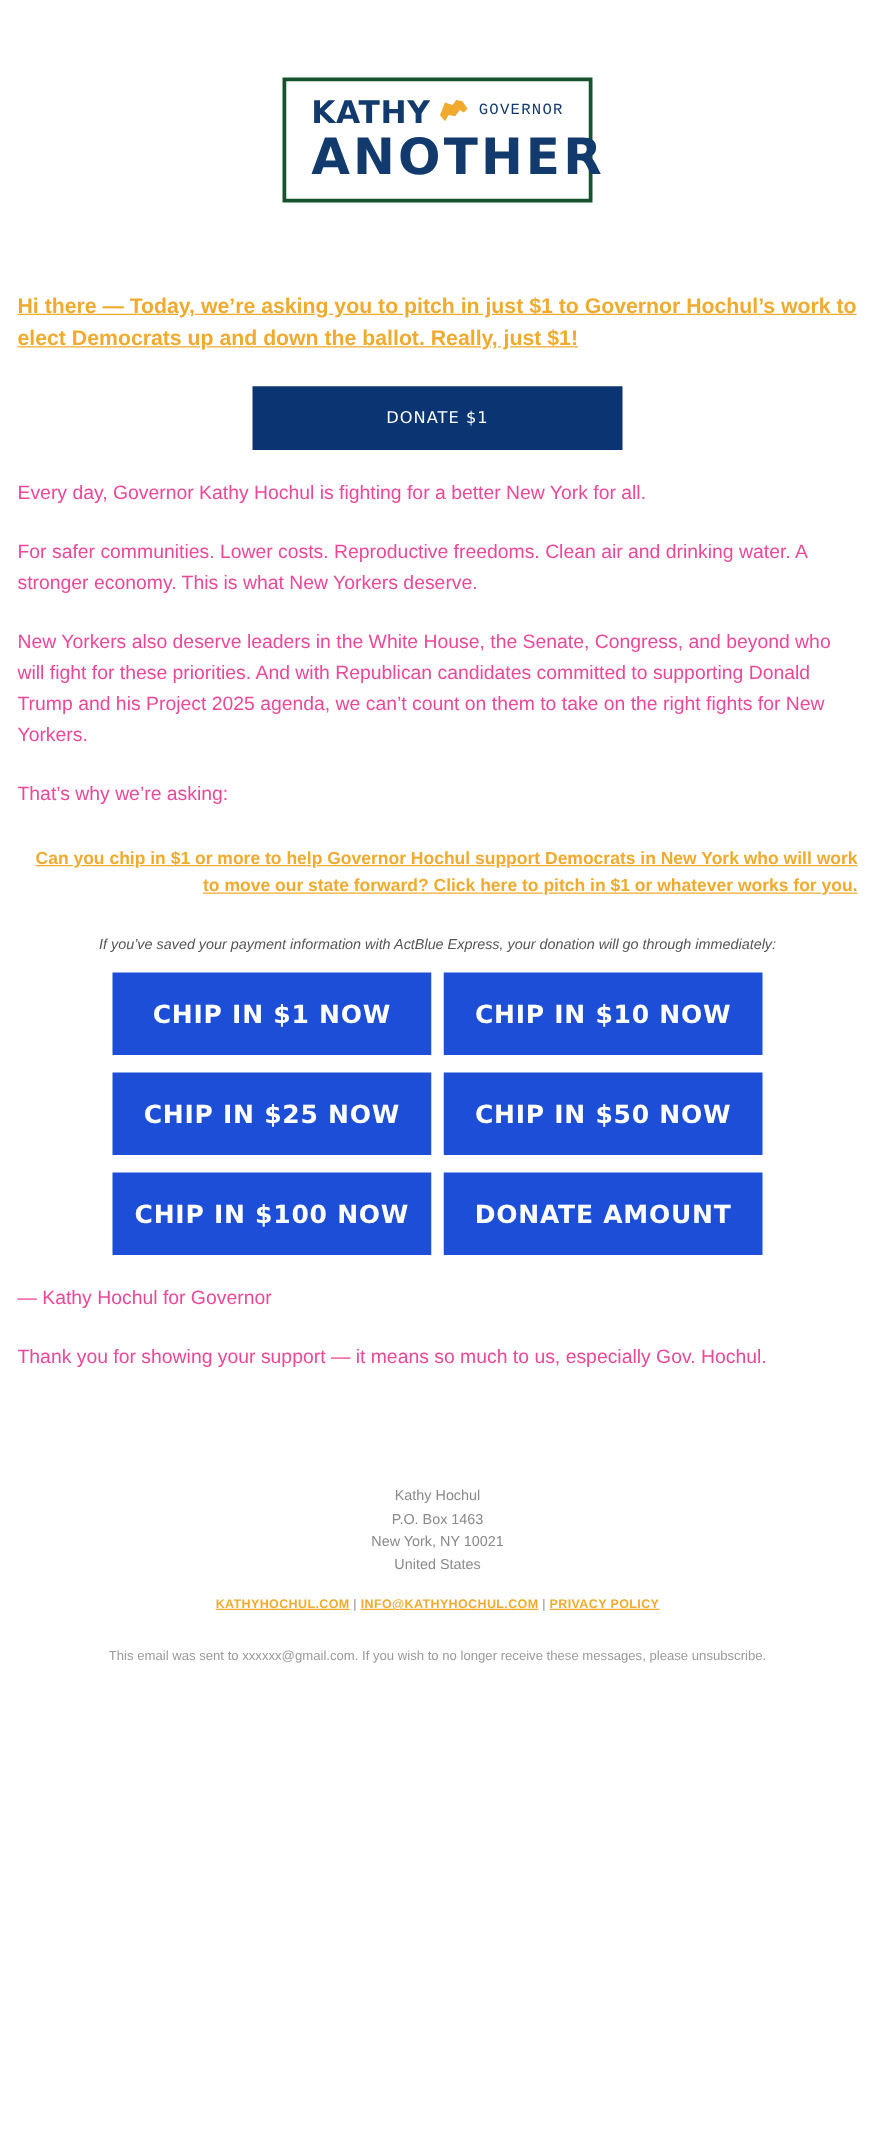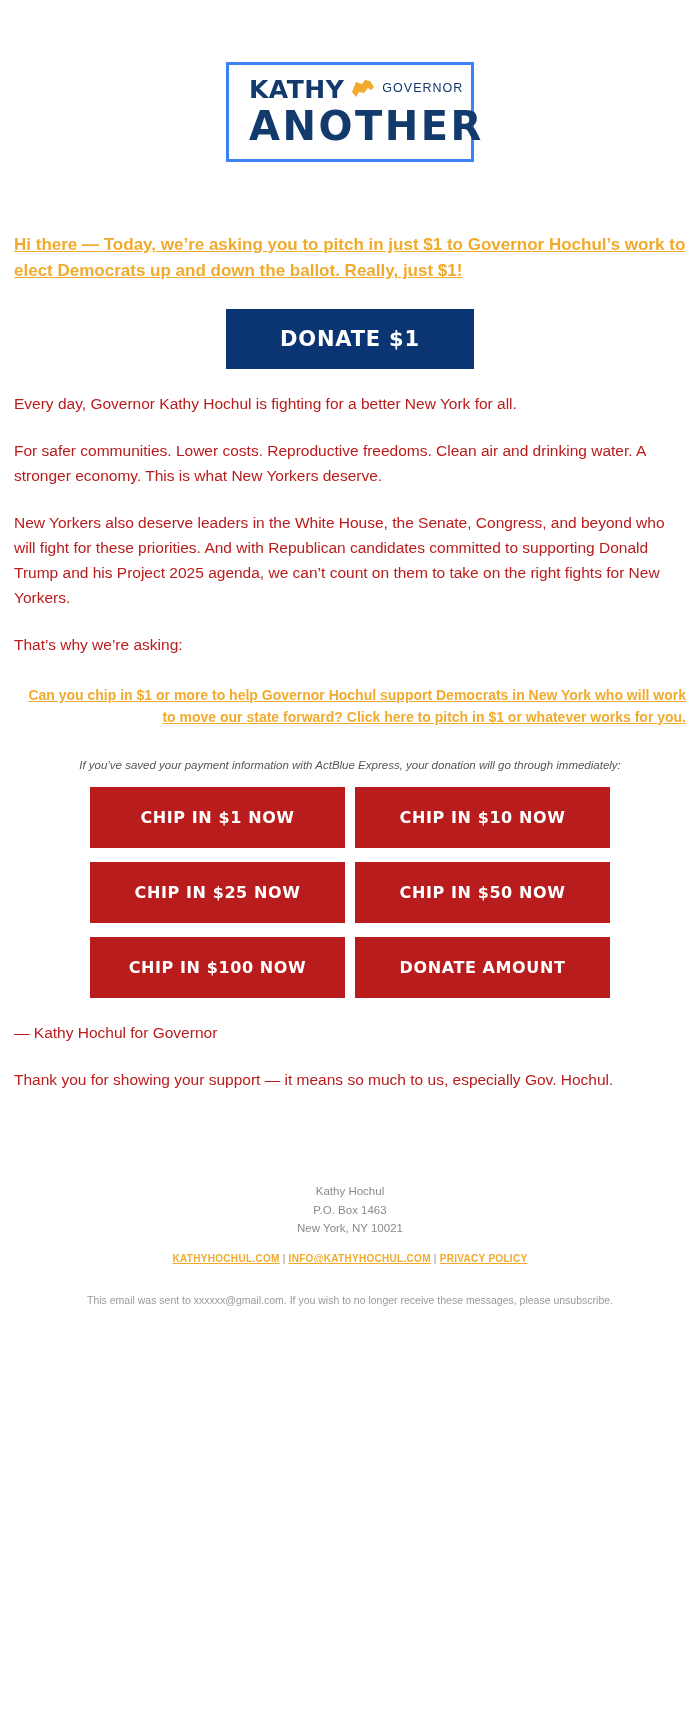--- a/index.html
+++ b/index.html
@@ -21,21 +21,21 @@
     position: relative;
   }
 
   
   .logo-block {
     padding: 62px 0 0 0;
     text-align: center;
   }
   .logo-box {
     display: inline-block;
-    border: 3px solid #3b82f6;
+    border: 3px solid #14532d;
     padding: 10px 20px 12px 20px;
     position: relative;
     box-sizing: border-box;
     width: 248px;
   }
   .logo-row-top {
     display: flex;
     align-items: center;
     justify-content: flex-start;
     gap: 6px;
@@ -49,21 +49,21 @@
     color: #123a6d;
     line-height: 1;
   }
   .logo-state {
     width: 26px;
     height: 22px;
     position: relative;
     flex: 0 0 auto;
   }
   .logo-governor {
-    font-family: Liberation Sans, sans-serif;
+    font-family: Liberation Mono, monospace;
     font-size: 12.5px;
     letter-spacing: 1px;
     color: #123a6d;
     line-height: 1;
     margin-left: auto;
     padding-bottom: 2px;
   }
   .logo-hochul {
     font-family: "DejaVu Sans", sans-serif;
     font-weight: bold;
@@ -85,21 +85,21 @@
     color: #f0ab2f;
     font-size: 17px;
     line-height: 1.55;
     font-weight: bold;
     text-decoration: underline;
     font-family: "Liberation Sans", sans-serif;
   }
   p.body-text {
     font-size: 15.5px;
     line-height: 1.62;
-    color: #b91c1c;
+    color: #ec4899;
     margin: 22px 0 0 0;
     font-family: "Liberation Sans", sans-serif;
   }
   .ask-link {
     display: block;
     margin: 26px 0 0 0;
     color: #f0ab2f;
     font-size: 14px;
     line-height: 1.62;
     font-weight: bold;
@@ -109,25 +109,25 @@
 
   
   .donate-wrap {
     text-align: center;
     margin: 24px 0 0 0;
   }
   .donate-btn {
     display: inline-block;
     background: #0b3572;
     color: #ffffff;
-    font-weight: bold;
-    font-size: 21px;
+    font-weight: normal;
+    font-size: 13px;
     letter-spacing: 0.8px;
     padding: 18px 0;
-    width: 248px;
+    width: 296px;
     text-align: center;
     text-decoration: none;
     font-family: "DejaVu Sans", sans-serif;
     box-sizing: border-box;
   }
 
   
   .actblue-note {
     margin: 28px 0 0 0;
     text-align: center;
@@ -137,25 +137,25 @@
     line-height: 1.4;
   }
   .amount-grid {
     margin: 14px auto 0 auto;
     width: 520px;
     display: grid;
     grid-template-columns: 1fr 1fr;
     gap: 14px 10px;
   }
   .amount-btn {
-    background: #b91c1c;
+    background: #1d4ed8;
     color: #ffffff;
     font-family: "DejaVu Sans", sans-serif;
     font-weight: bold;
-    font-size: 16px;
+    font-size: 20px;
     letter-spacing: 0.6px;
     text-align: center;
     padding: 21px 4px;
     text-decoration: none;
     display: block;
     box-sizing: border-box;
   }
 
   .closing {
     margin-top: 30px;
@@ -257,20 +257,21 @@
 
     <p class="body-text signature">— Kathy Hochul for Governor</p>
     <p class="body-text closing">Thank you for showing your support — it means so much to us, especially Gov. Hochul.</p>
   </div>
 
   <div class="footer">
     <div class="footer-address">
       <div>Kathy Hochul</div>
       <div>P.O. Box 1463</div>
       <div>New York, NY 10021</div>
+      <div>United States</div>
     </div>
 
     <div class="footer-links">
       <a href="#">KATHYHOCHUL.COM</a><span class="sep">|</span><a href="#">INFO@KATHYHOCHUL.COM</a><span class="sep">|</span><a href="#">PRIVACY POLICY</a>
     </div>
 
 
     <div class="unsub">This email was sent to xxxxxx@gmail.com. If you wish to no longer receive these messages, please unsubscribe.</div>
   </div>
 </div>

